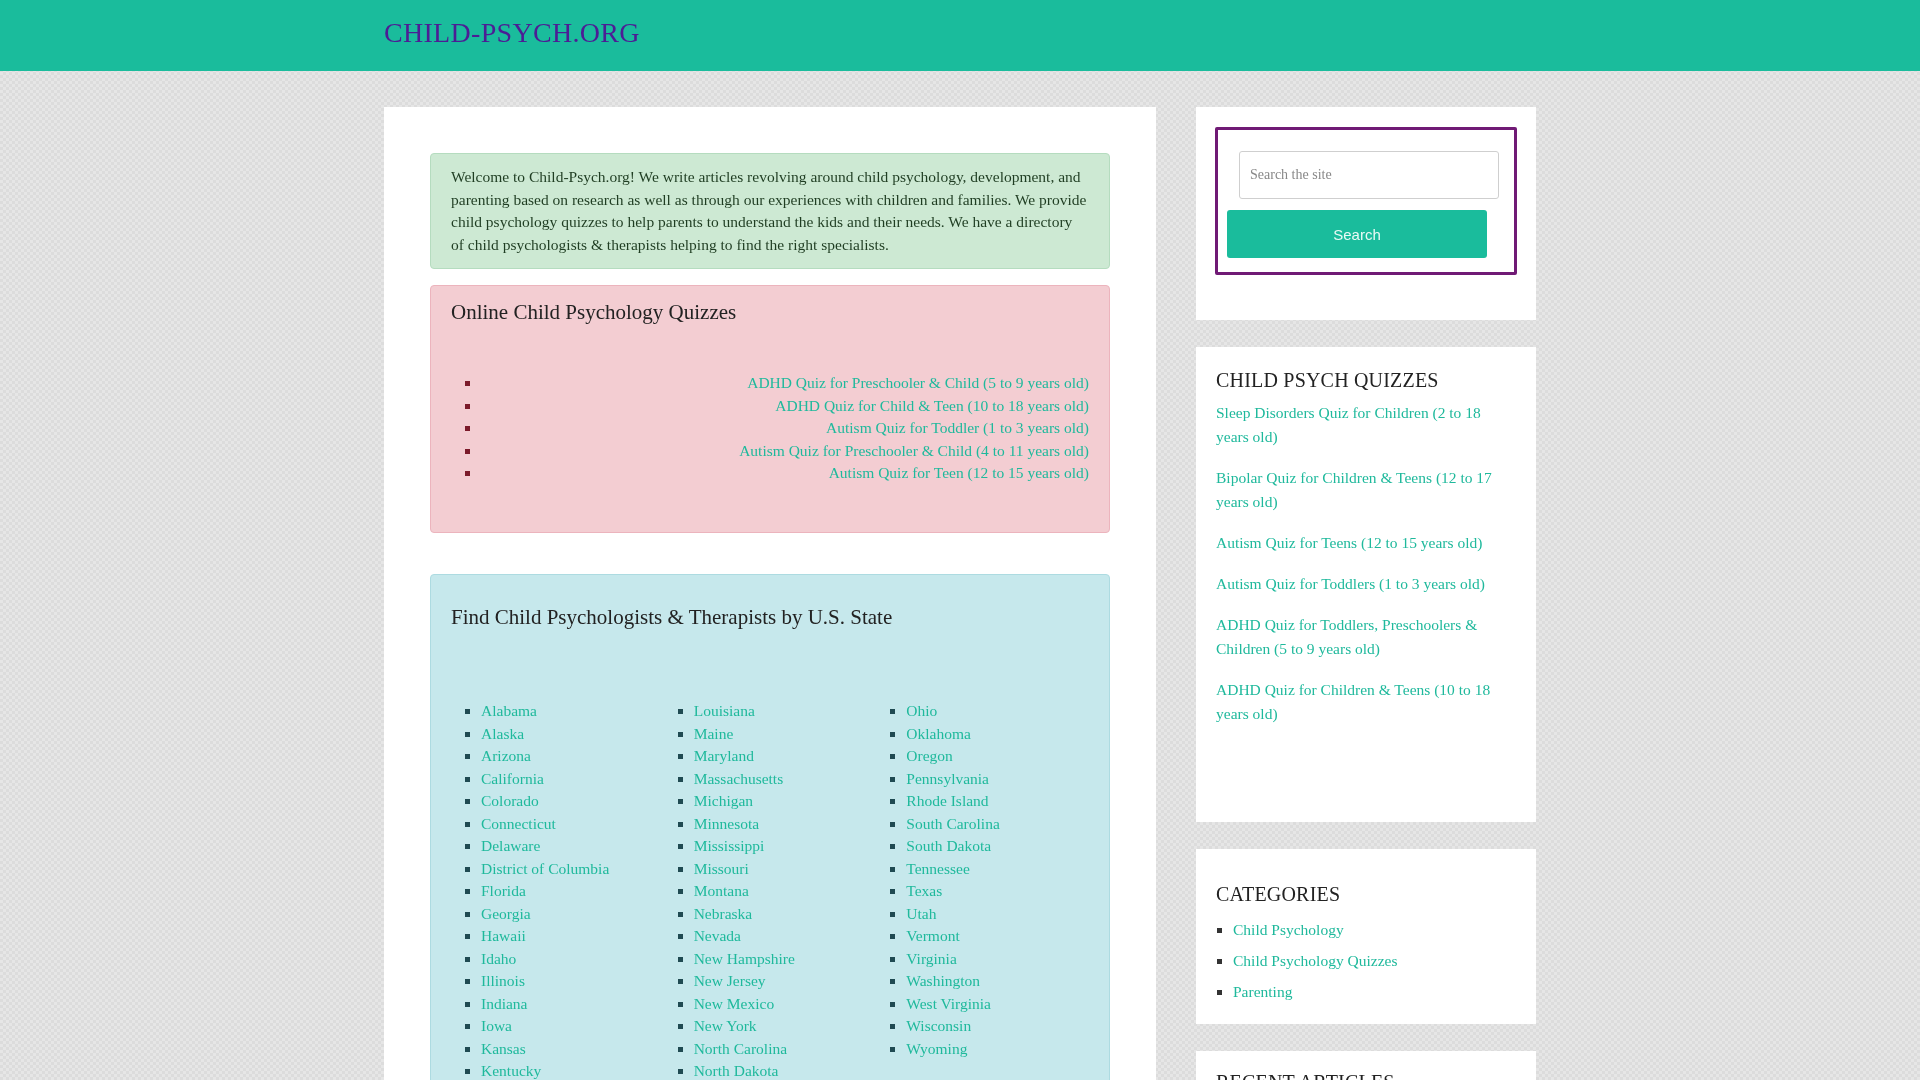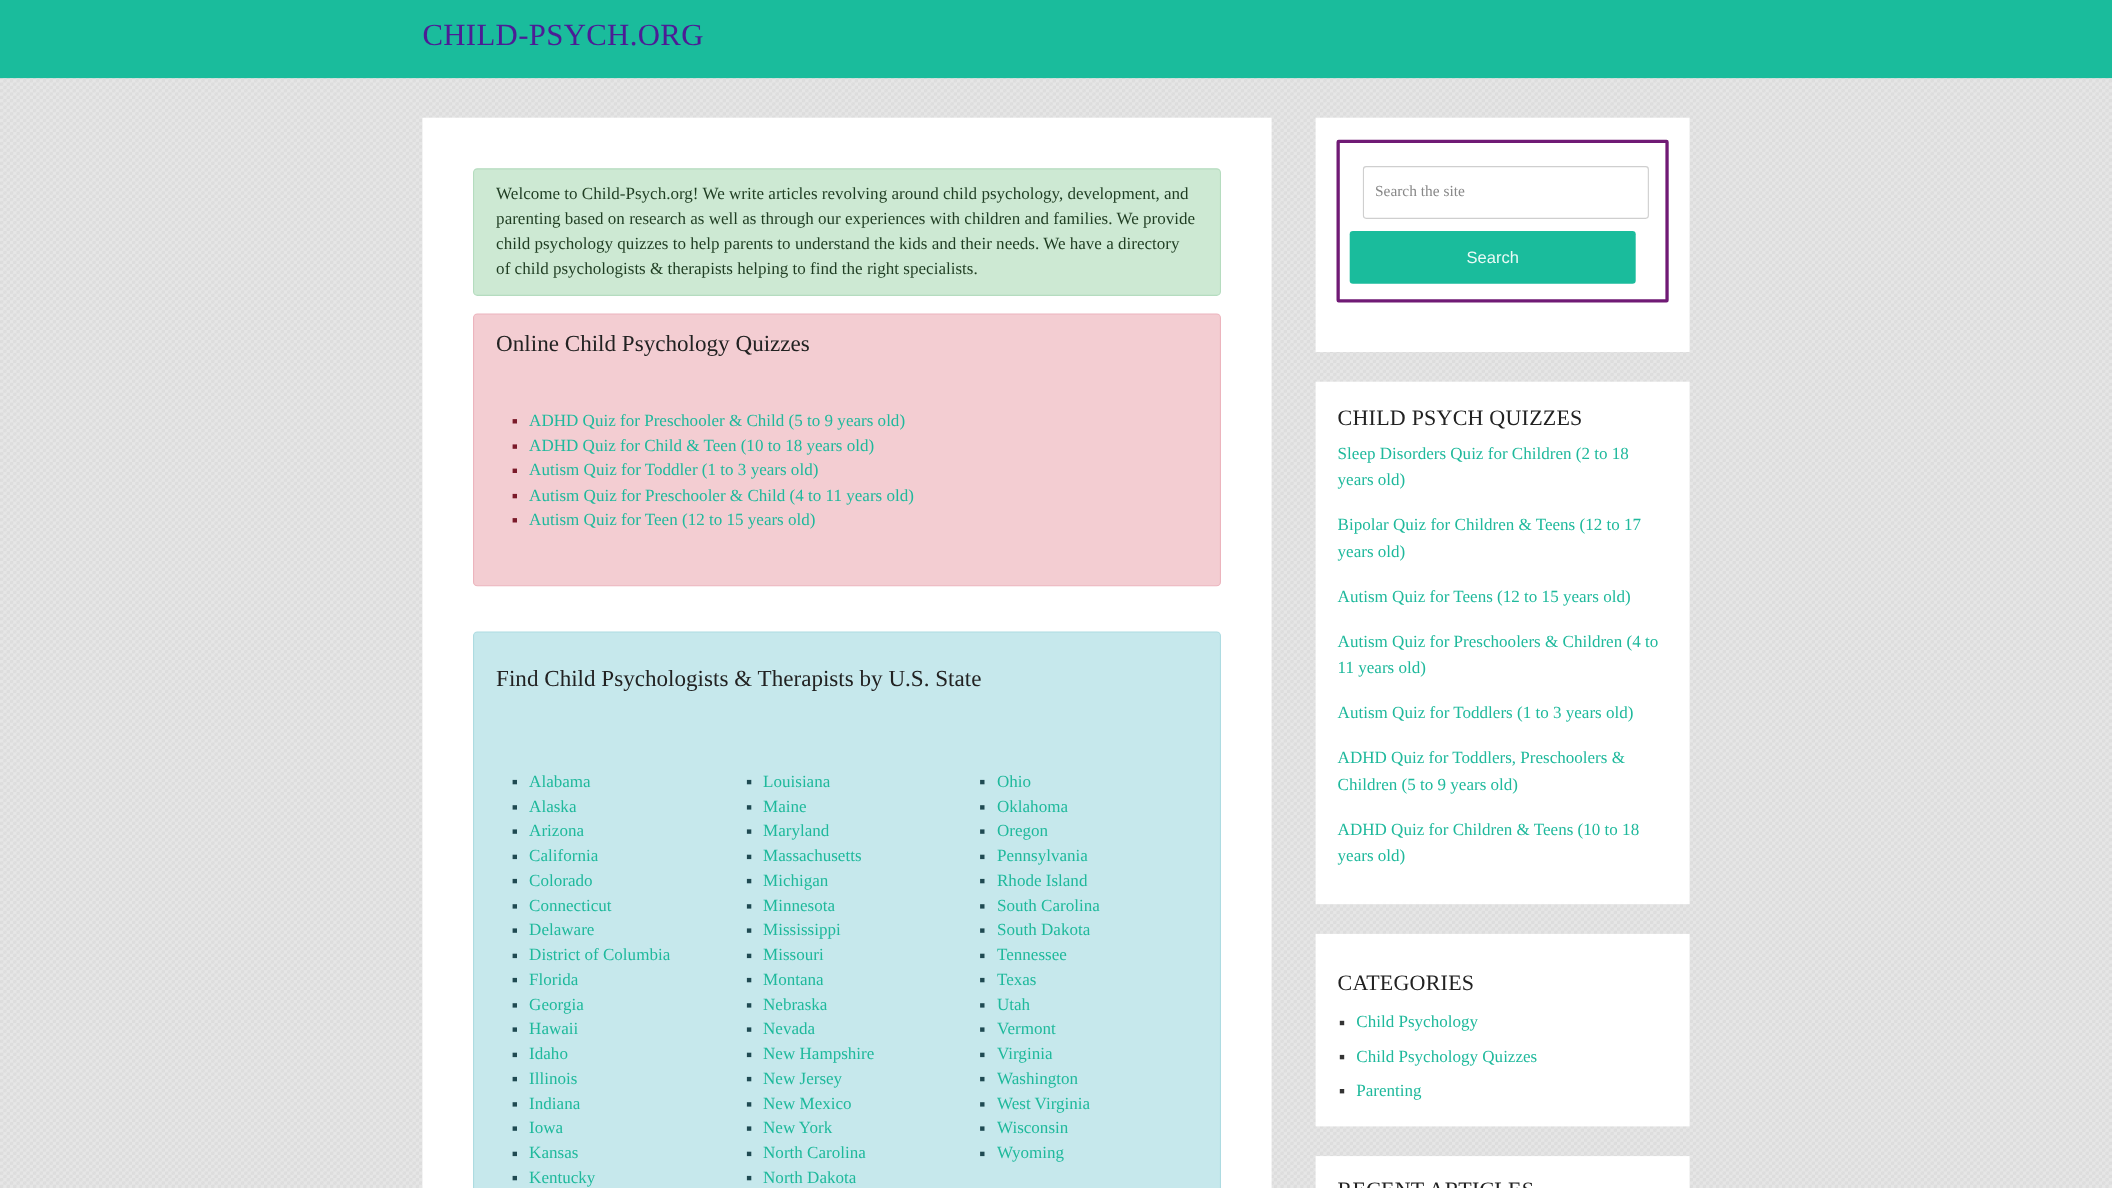--- a/index.html
+++ b/index.html
@@ -53,21 +53,21 @@
     top: 178px; height: 248px; background: #f3cdd2; border: 1px solid #ecb4bd;
     padding: 14px 20px;
   }
   .panel-states {
     top: 467px; height: 600px; background: #c6e8ec; border: 1px solid #addbe1;
     padding: 30px 20px;
   }
   .panel-title { font-size: 21px; color: #222; font-weight: normal; }
   ul.sq { list-style: square; padding-left: 30px; }
   ul.sq li { font-size: 15.5px; line-height: 22.5px; }
-  .panel-quizzes ul.sq { margin-top: 47px; }
+  .panel-quizzes ul.sq { margin-top: 47px; text-align: right; }
   .panel-quizzes ul.sq li::marker { color: #7b1a2a; }
   .panel-states ul.sq li::marker { color: #1f4a52; }
   .states-cols { display: flex; margin-top: 70px; }
   .states-cols ul.sq { width: 223px; }
 
   
   .widget { position: absolute; left: 1196px; width: 340px; background: #ffffff; }
   .w-search { top: 107px; height: 213px; }
   .search-box {
     position: absolute; left: 19px; top: 20px; width: 302px; height: 148px;
@@ -186,21 +186,20 @@
     <button class="search-btn">Search</button>
   </div>
 </div>
 
 <div class="widget w-quizzes">
   <h3 class="w-title">CHILD PSYCH QUIZZES</h3>
   <div class="w-links">
     <a>Sleep Disorders Quiz for Children (2 to 18 years old)</a>
     <a>Bipolar Quiz for Children &amp; Teens (12 to 17 years old)</a>
     <a>Autism Quiz for Teens (12 to 15 years old)</a>
-    <a>Autism Quiz for Preschoolers &amp; Children (4 to 11 years old)</a>
     <a>Autism Quiz for Toddlers (1 to 3 years old)</a>
     <a>ADHD Quiz for Toddlers, Preschoolers &amp; Children (5 to 9 years old)</a>
     <a>ADHD Quiz for Children &amp; Teens (10 to 18 years old)</a>
   </div>
 </div>
 
 <div class="widget w-cats">
   <h3 class="w-title">CATEGORIES</h3>
   <ul class="sq">
     <li><a>Child Psychology</a></li>

